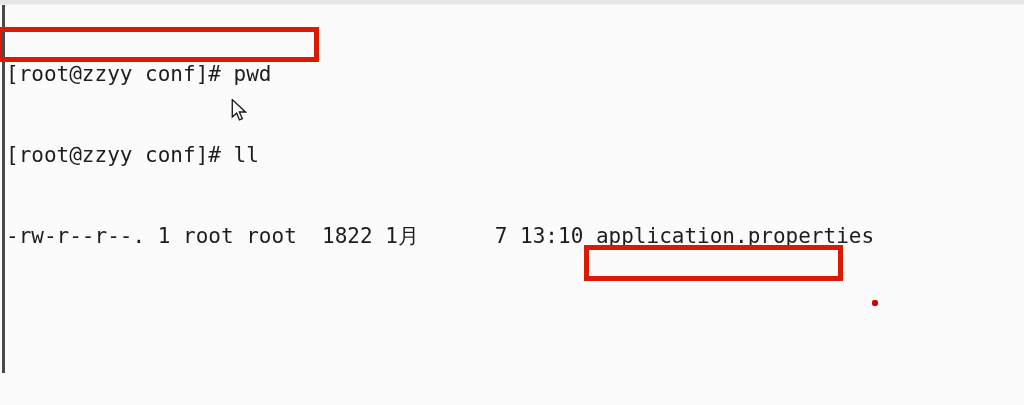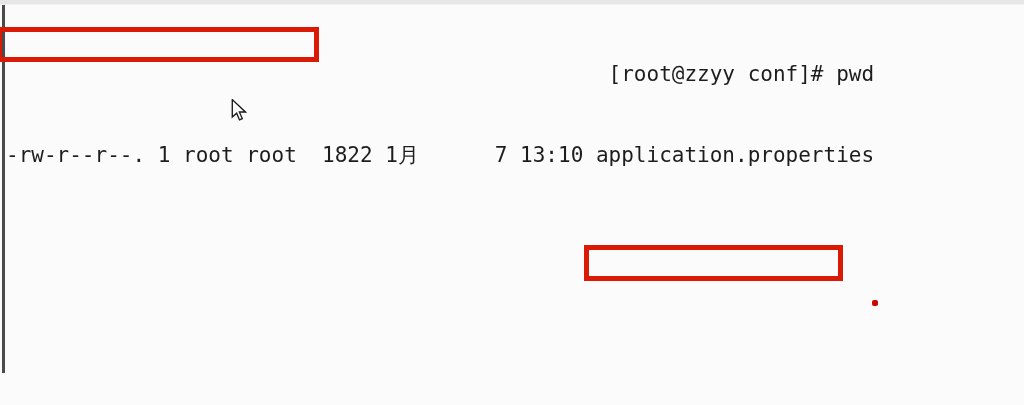--- a/index.html
+++ b/index.html
@@ -22,21 +22,21 @@
     position: absolute; left: 2px; top: 5px;
     width: 3px; height: 368px;
     background: #4a4a4a;
   }
   .term {
     position: absolute; left: 6px; top: 7px;
     white-space: pre;
     font-size: 21px;
     line-height: 27px;
   }
-  .line { height: 27px; text-align: right; }
+  .line { height: 27px; }
   .hl-box {
     position: absolute;
     border: 5px solid #db1a06;
     z-index: 5;
     background: transparent;
   }
   .hl-pwd   { left: -3px;  top: 27px;  width: 322px; height: 35px; }
   .hl-mysql { left: 584px; top: 245px; width: 259px; height: 36px; }
   .red-dot {
     position: absolute; left: 872px; top: 300px;
@@ -50,20 +50,21 @@
 </head>
 <body>
 
 <div class="screen">
 
   <div class="top-strip"></div>
   <div class="left-edge"></div>
 
   <div class="term">
     <div class="line"><span>[root@zzyy conf]# </span><span>pwd</span></div>
+    <div class="line"><span>[root@zzyy conf]# </span><span>ll</span></div>
     <div><div class="line">-rw-r--r--. 1 root root  1822 1月      7 13:10 application.properties</div></div>
     
   </div>
 
   <div class="hl-box hl-pwd"></div>
   <div class="hl-box hl-mysql"></div>
   <div class="red-dot"></div>
 
   <svg class="mouse" width="16" height="22" viewBox="0 0 12 18">
     <polygon points="0.5,0.5 0.5,14.8 4.1,11.6 6.4,17.1 8.7,16.0 6.3,10.6 11.2,10.6" fill="#ffffff" stroke="#1a1a1a" stroke-width="1.1"></polygon>

